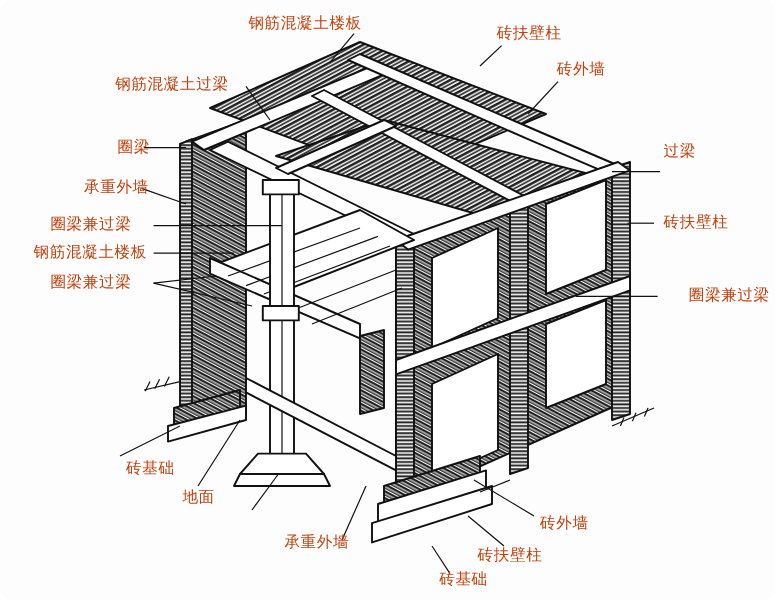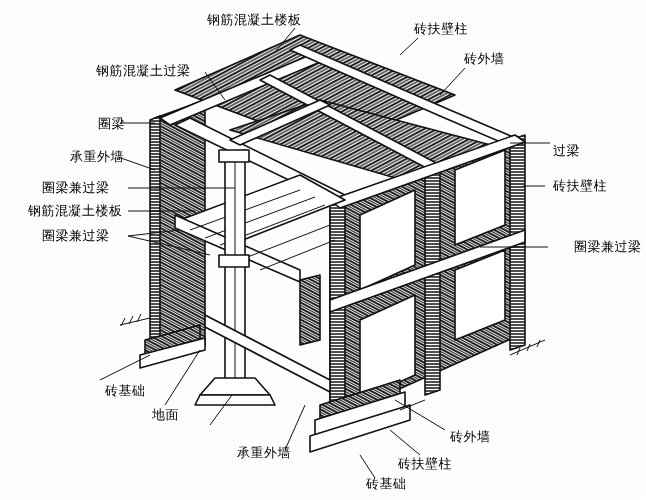--- a/index.html
+++ b/index.html
@@ -1,17 +1,17 @@
 <!DOCTYPE html>
 <html><head>
 <meta charset="utf-8">
 <style>
   html, body { margin:0; padding:0; background:#ffffff; }
   #stage { position:relative; width:646px; height:500px; overflow:hidden; background:#fdfdfd;
-           font-family:"DejaVu Serif","Liberation Serif",serif; color:#000000;border-radius:10px; }
+           font-family:"DejaVu Serif","Liberation Serif",serif; color:#c2410c;border-radius:10px; }
   svg { position:absolute; left:0; top:0; }
   .lbl { position:absolute; font-size:13px; line-height:14px; white-space:nowrap; letter-spacing:0.5px; }
 </style>
 </head>
 <body>
 
 <div id="stage">
 
 <svg width="646" height="500" viewBox="0 0 646 500">
   <defs>
@@ -129,20 +129,20 @@
 <div class="lbl" style="left:98px;top:117px;">圈梁</div>
 <div class="lbl" style="left:70px;top:150px;">承重外墙</div>
 <div class="lbl" style="left:42px;top:181px;">圈梁兼过梁</div>
 <div class="lbl" style="left:28px;top:204px;">钢筋混凝土楼板</div>
 <div class="lbl" style="left:42px;top:229px;">圈梁兼过梁</div>
 <div class="lbl" style="left:105px;top:384px;">砖基础</div>
 <div class="lbl" style="left:152px;top:408px;">地面</div>
 <div class="lbl" style="left:237px;top:446px;">承重外墙</div>
 <div class="lbl" style="left:414px;top:22px;">砖扶壁柱</div>
 <div class="lbl" style="left:464px;top:52px;">砖外墙</div>
-<div class="lbl" style="left:553px;top:144px;">过梁</div>
+<div class="lbl" style="left:553px;top:120px;">过梁</div>
 <div class="lbl" style="left:553px;top:179px;">砖扶壁柱</div>
 <div class="lbl" style="left:550px;top:240px;padding-left:24px;">圈梁兼过梁</div>
 <div class="lbl" style="left:450px;top:430px;">砖外墙</div>
 <div class="lbl" style="left:398px;top:457px;">砖扶壁柱</div>
 <div class="lbl" style="left:366px;top:477px;">砖基础</div>
 
 </div>
 
 </body></html>

